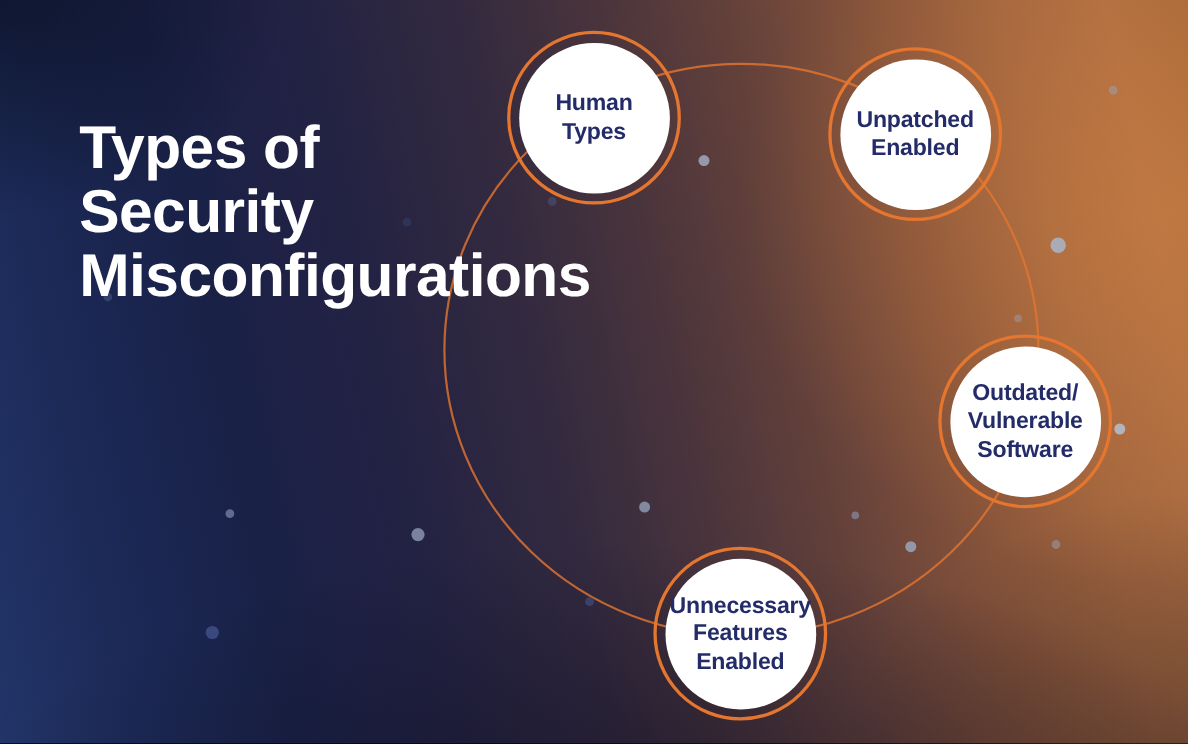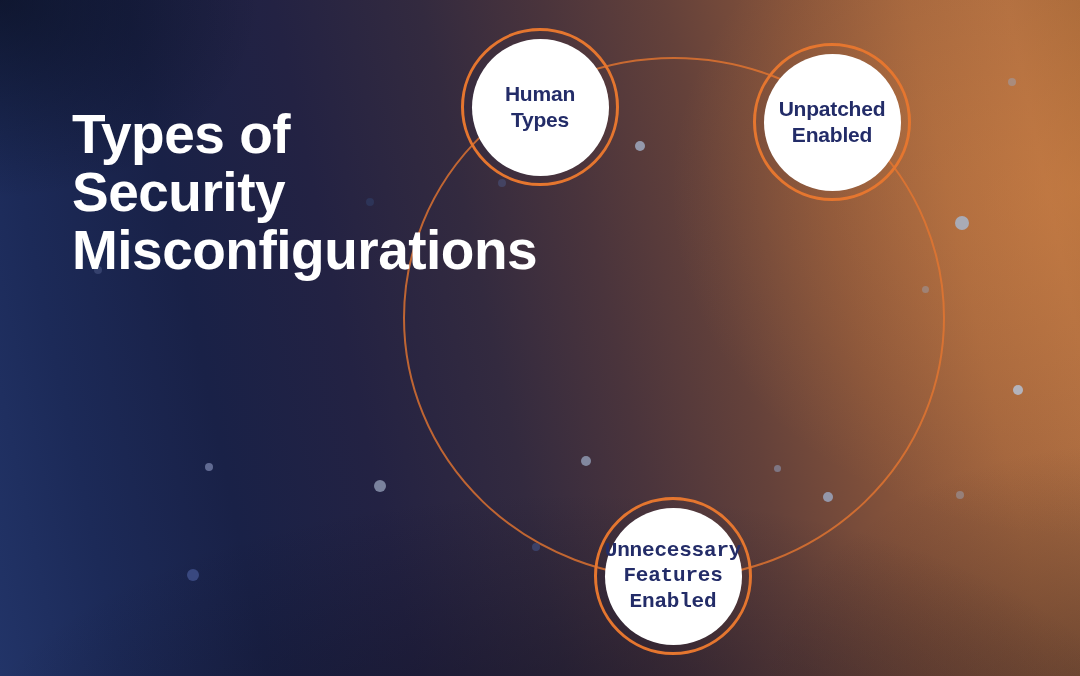--- a/index.html
+++ b/index.html
@@ -57,21 +57,21 @@
     white-space: pre-line;
     color: #232C68;
     font-size: 21px;
     font-weight: 600;
     line-height: 1.22;
     letter-spacing: -0.2px;
   }
   .node-1 { left: 461px; top: 28px; }
   .node-2 { left: 753px; top: 43px; }
   .node-3 { left: 853px; top: 304px; }
-  .node-4 { left: 594px; top: 497px; font-family: Liberation Mono, monospace; }
+  .node-4 { left: 594px; top: 497px; }
   .node-5 { left: 331px; top: 305px; }
 </style>
 </head>
 <body>
 
 <div class="stage">
 
   <svg class="connector" width="1080" height="676" viewBox="0 0 1080 676" aria-hidden="true">
     <ellipse cx="674" cy="318" rx="270" ry="260" fill="none" stroke="#E5762F" stroke-width="2" opacity="0.8"></ellipse>
   </svg>
@@ -107,20 +107,27 @@
     </div>
   </div>
 
   <div class="node node-2">
     <div class="disc">
       <span>Unpatched
 Enabled</span>
     </div>
   </div>
 
+  <div class="node node-3">
+    <div class="disc">
+      <span>Outdated/
+Vulnerable
+Software</span>
+    </div>
+  </div>
 
   <div class="node node-4">
     <div class="disc">
       <span>Unnecessary
 Features
 Enabled</span>
     </div>
   </div>
 
 

